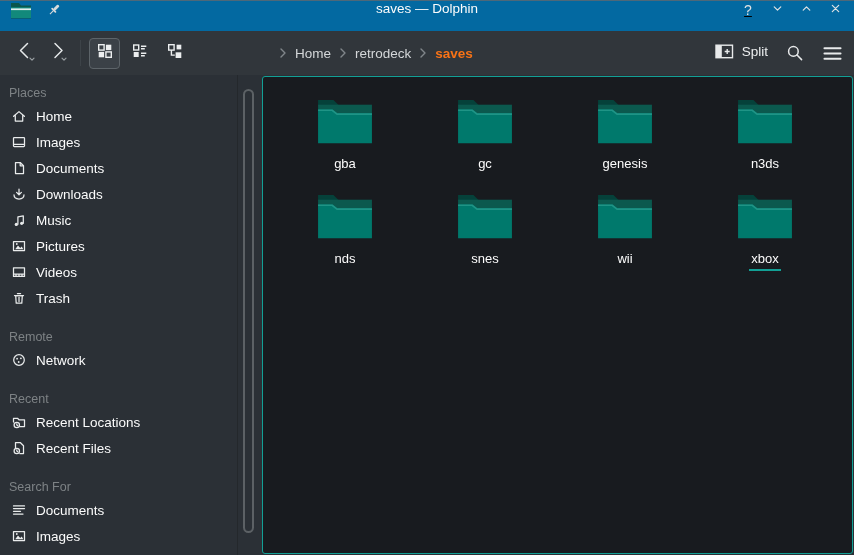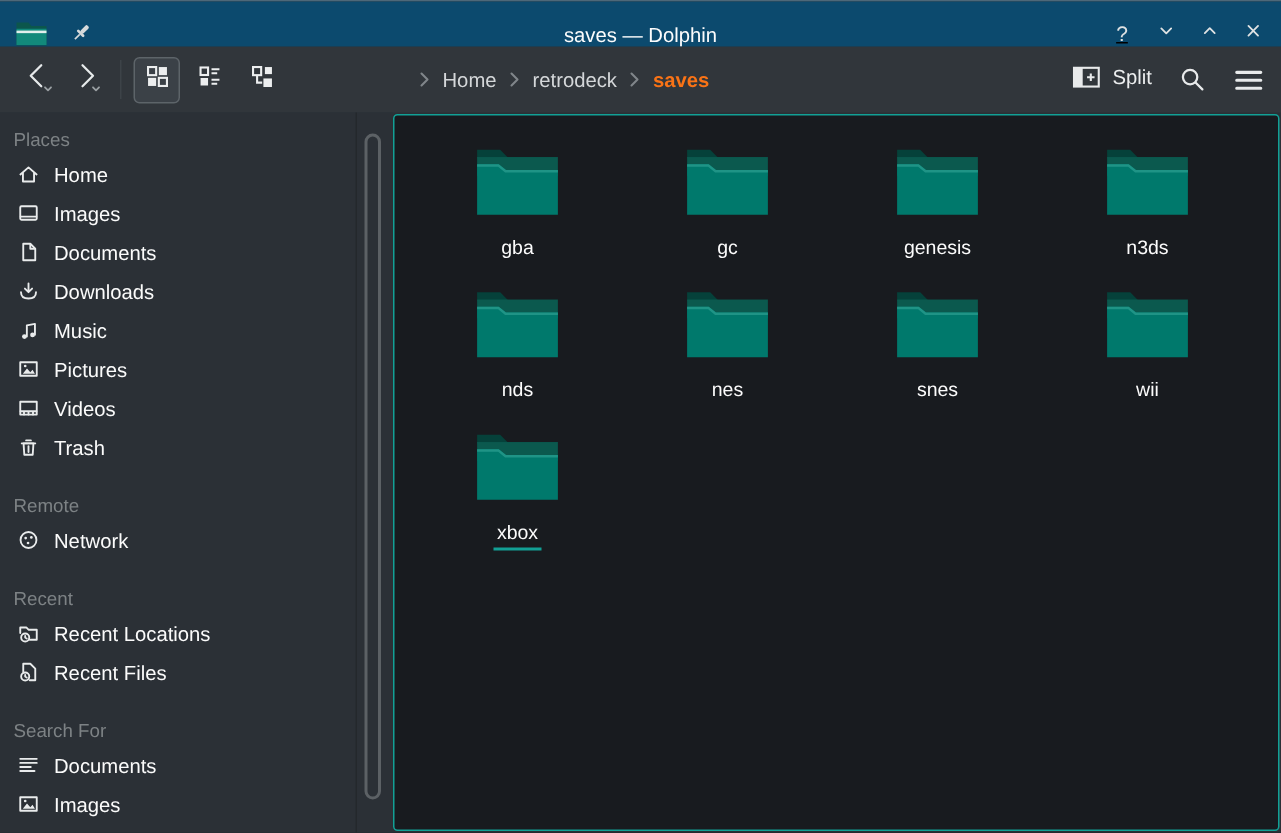--- a/index.html
+++ b/index.html
@@ -6,21 +6,21 @@
   body{
     width:854px;height:555px;overflow:hidden;
     background:#2b3036;
     font-family:"Liberation Sans","DejaVu Sans",sans-serif;
     -webkit-font-smoothing:antialiased;
   }
   .window{position:relative;width:854px;height:555px;box-sizing:border-box;
     border-top:1px solid #4e6879;background:#2b3036;}
 
   
-  .titlebar{height:30px;background:#0c4a6e;display:flex;align-items:flex-end;
+  .titlebar{height:30px;background:#0369a1;display:flex;align-items:flex-start;
     padding:0 10px;position:relative;text-decoration:underline;}
   .tb-left{display:flex;align-items:center;gap:14px;}
   .app-icon svg{width:22px;height:18px;display:block;}
   .pin-icon svg{width:16px;height:16px;display:block;}
   .tb-title{position:absolute;left:0;right:0;text-align:center;
     color:#fcfcfc;font-size:13.5px;pointer-events:none;}
   .tb-controls{margin-left:auto;display:flex;align-items:center;gap:11px;z-index:2;}
   .wc{width:18px;height:18px;display:flex;align-items:center;justify-content:center;
     color:#dfe2e3;font-size:14px;}
   .wc svg{width:15px;height:15px;stroke:#dfe2e3;stroke-width:1.3;fill:none;
@@ -398,29 +398,20 @@
             </svg></span>
           <span class="folder-label">nds</span>
         </div>
         <div class="folder-cell">
           <span><svg viewBox="0 0 64 52">
               <path d="M4 3h16l6 6H4z" fill="#05413a"></path>
               <rect x="4" y="8" width="56" height="13" fill="#0b594e"></rect>
               <path d="M4 13h15l5 4h36v31H4z" fill="#00796c"></path>
               <path d="M4 13.8h14.7l5 4H60" stroke="#1f9486" stroke-width="1.7" fill="none"></path>
             </svg></span>
-          <span class="folder-label">nes</span>
-        </div>
-        <div class="folder-cell">
-          <span><svg viewBox="0 0 64 52">
-              <path d="M4 3h16l6 6H4z" fill="#05413a"></path>
-              <rect x="4" y="8" width="56" height="13" fill="#0b594e"></rect>
-              <path d="M4 13h15l5 4h36v31H4z" fill="#00796c"></path>
-              <path d="M4 13.8h14.7l5 4H60" stroke="#1f9486" stroke-width="1.7" fill="none"></path>
-            </svg></span>
           <span class="folder-label">snes</span>
         </div>
         <div class="folder-cell">
           <span><svg viewBox="0 0 64 52">
               <path d="M4 3h16l6 6H4z" fill="#05413a"></path>
               <rect x="4" y="8" width="56" height="13" fill="#0b594e"></rect>
               <path d="M4 13h15l5 4h36v31H4z" fill="#00796c"></path>
               <path d="M4 13.8h14.7l5 4H60" stroke="#1f9486" stroke-width="1.7" fill="none"></path>
             </svg></span>
           <span class="folder-label">wii</span>

